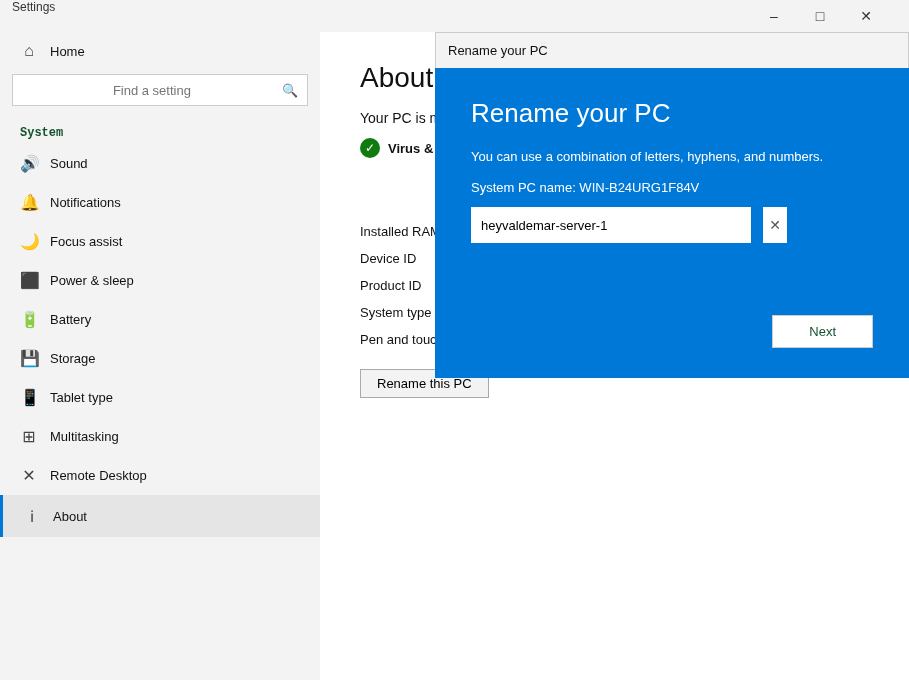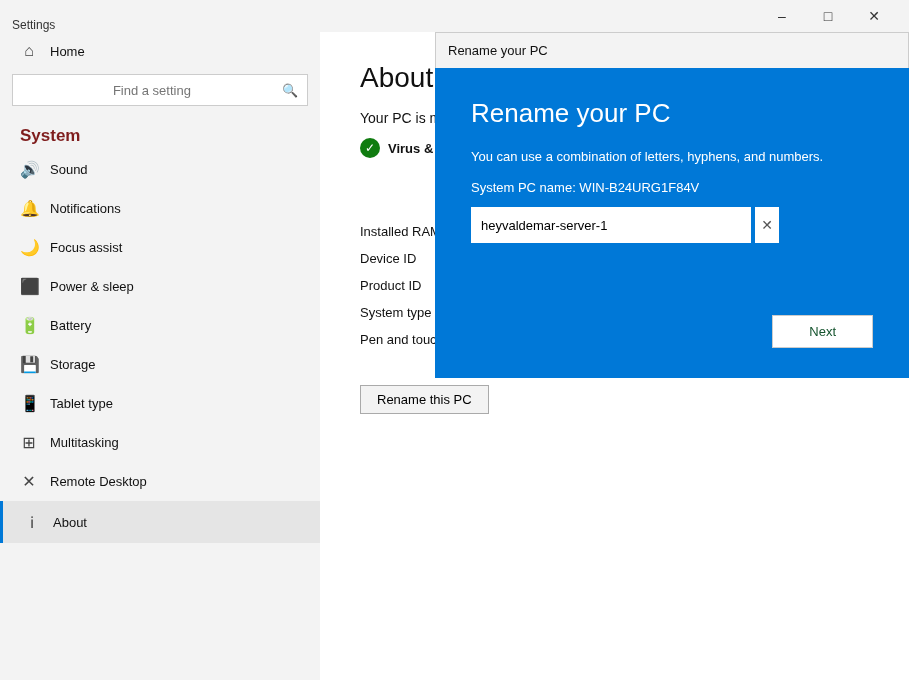--- a/index.html
+++ b/index.html
@@ -10,24 +10,24 @@
       background: #f3f3f3;
       overflow: hidden;
       position: relative;
     }
 
     
     .title-bar {
       background: #f3f3f3;
       height: 32px;
       display: flex;
-      align-items: flex-end;
+      align-items: flex-start;
       padding: 0 12px;
       position: absolute;
-      top: 0; left: 0; right: 0; gap: 26px;
+      top: 0; left: 0; right: 8px; gap: 26px;
     }
     .title-bar-text {
       font-size: 12px;
       color: #333;
       flex: 1;
     }
     .title-bar-controls {
       display: flex;
       gap: 0;
     }
@@ -74,23 +74,24 @@
       outline: none;
       flex: 1;
       font-size: 13px;
       background: transparent;
       text-align: center;
     }
     .search-icon-small { font-size: 13px; color: #555; }
 
     .section-label {
       padding: 8px 20px 4px 20px;
-      font-size: 17px;
+      font-size: 12px;
       font-weight: 600;
-      color: #7f1d1d;
+      color: #14532d;
+      font-family: Liberation Mono, monospace;
     }
     .nav-item {
       display: flex;
       align-items: center;
       padding: 10px 20px;
       font-size: 13px;
       color: #111;
       cursor: pointer;
       gap: 12px;
     }
@@ -143,21 +144,21 @@
     }
     .spec-label {
       width: 140px;
       color: #111;
       font-weight: 400;
       flex-shrink: 0;
     }
     .spec-value { color: #333; }
 
     .rename-btn {
-      margin-top: 32px;
+      margin-top: 16px;
       padding: 6px 16px;
       background: #f3f3f3;
       border: 1px solid #aaa;
       font-size: 13px;
       cursor: pointer;
     }
 
     
     .dialog-titlebar {
       position: absolute;
@@ -201,21 +202,21 @@
       margin-bottom: 16px;
     }
     .dialog-current {
       font-size: 13px;
       color: white;
       margin-bottom: 12px;
     }
     .dialog-input-row {
       display: flex;
       align-items: center;
-      gap: 4px;
+      gap: 12px;
       margin-bottom: auto;
     }
     .dialog-input {
       flex: 1;
       max-width: 280px;
       height: 36px;
       border: none;
       outline: none;
       padding: 0 10px;
       font-size: 13px;

